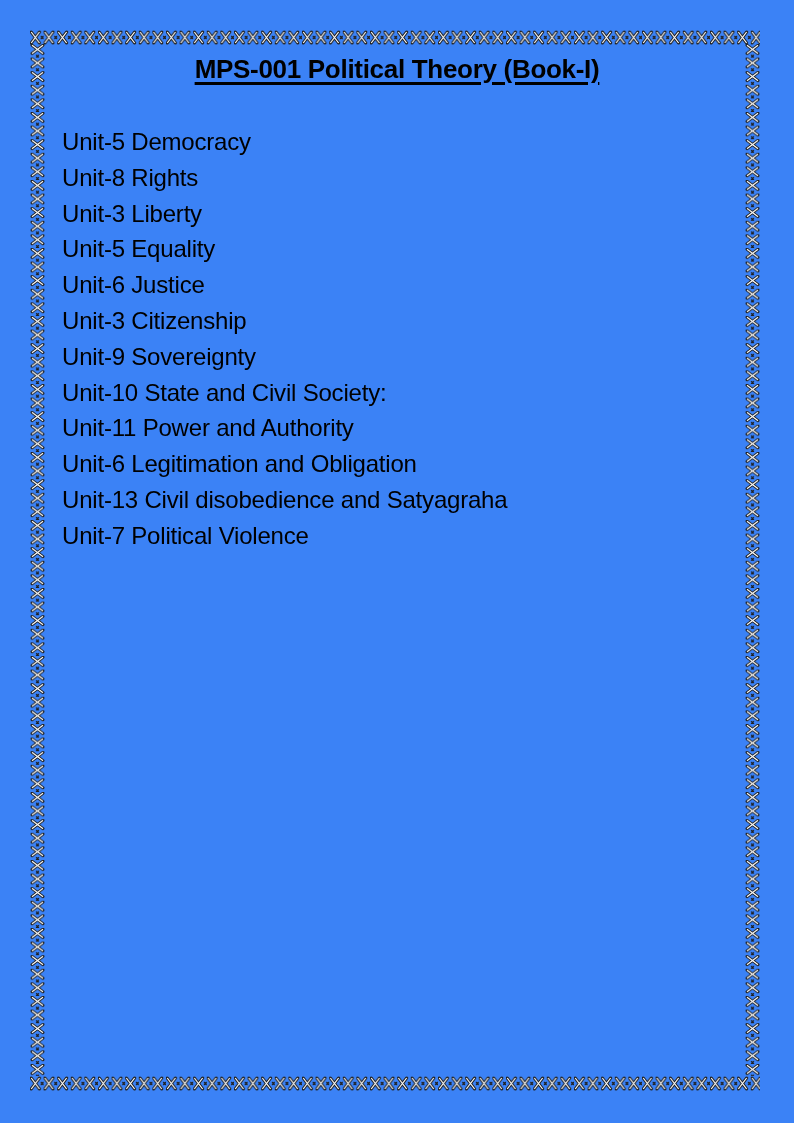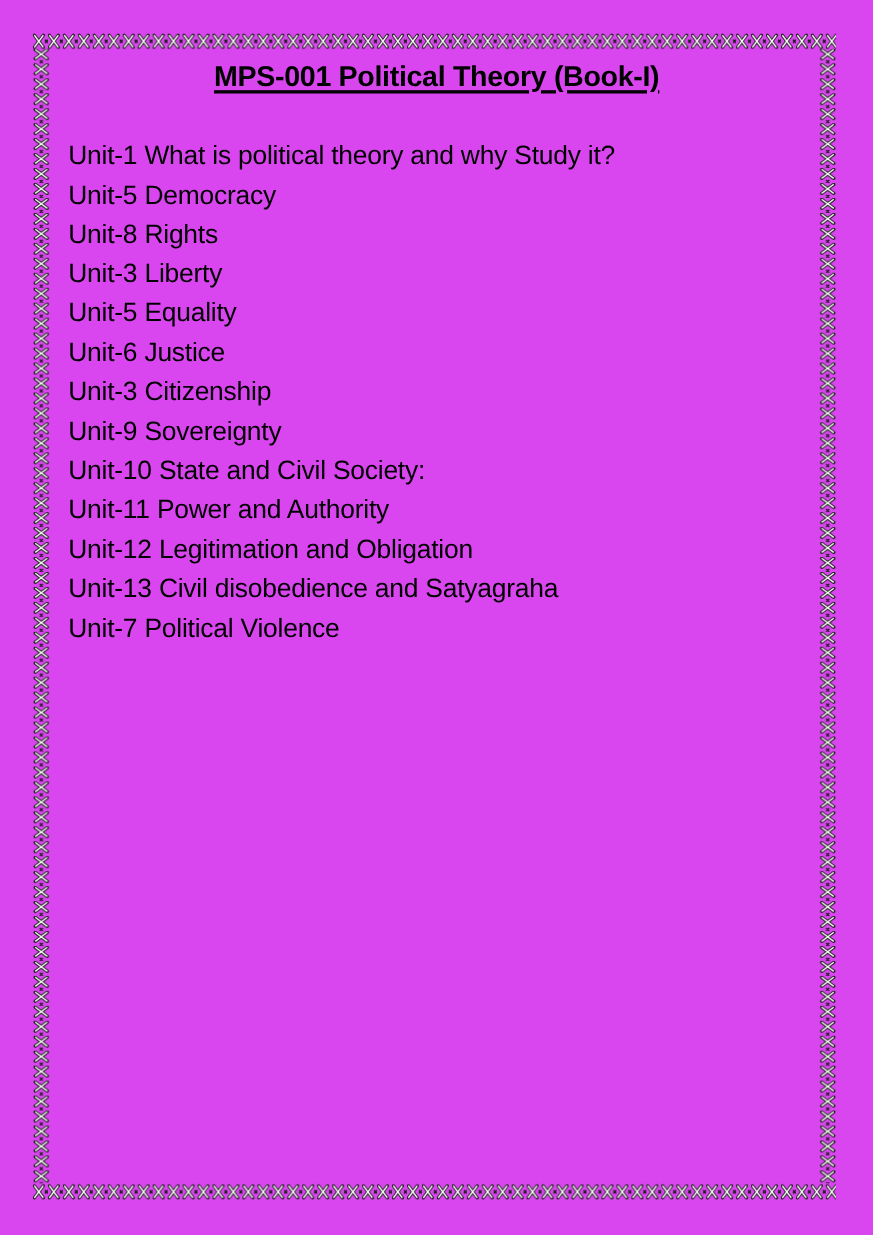--- a/index.html
+++ b/index.html
@@ -1,20 +1,20 @@
 <!DOCTYPE html>
 <html><head>
 <meta charset="utf-8">
 <style>
   html, body { margin: 0; padding: 0; background: #ffffff; }
   .page {
     position: relative;
     width: 794px;
     height: 1123px;
-    background: #d946ef;
+    background: #3b82f6;
     font-family: "Liberation Sans", sans-serif;
     color: #000000;
     overflow: hidden;
   }
   .border-strip { position: absolute; display: block; }
   .bs-top    { left: 30px; top: 30px; }
   .bs-bottom { left: 30px; top: 1076px; }
   .bs-left   { left: 30px; top: 44px; }
   .bs-right  { left: 745px; top: 44px; }
   .doc-title {
@@ -87,28 +87,27 @@
         <path d="M2,1.2 L13,9.4 M2,9.4 L13,1.2" fill="none" stroke="#ffffff" stroke-width="1.2"></path>
         <path d="M6.1,10.9 L8.9,13.5 M8.9,10.9 L6.1,13.5" fill="none" stroke="#1f1f1f" stroke-width="1.4"></path>
       </pattern>
     </defs>
     <rect x="0" y="0" width="15" height="1032" fill="url(#xv-right)"></rect>
   </svg>
 
   <div class="doc-title">MPS-001 Political Theory (Book-I)</div>
 
   <div class="unit-list">
-    <div class="unit-line">Unit-1 What is political theory and why Study it?</div>
     <div class="unit-line">Unit-5 Democracy</div>
     <div class="unit-line">Unit-8 Rights</div>
     <div class="unit-line">Unit-3 Liberty</div>
     <div class="unit-line">Unit-5 Equality</div>
     <div class="unit-line">Unit-6 Justice</div>
     <div class="unit-line">Unit-3 Citizenship</div>
     <div class="unit-line">Unit-9 Sovereignty</div>
     <div class="unit-line">Unit-10 State and Civil Society:</div>
     <div class="unit-line">Unit-11 Power and Authority</div>
-    <div class="unit-line">Unit-12 Legitimation and Obligation</div>
+    <div class="unit-line">Unit-6 Legitimation and Obligation</div>
     <div class="unit-line">Unit-13 Civil disobedience and Satyagraha</div>
     <div class="unit-line">Unit-7 Political Violence</div>
   </div>
 
 </div>
 
 </body></html>

